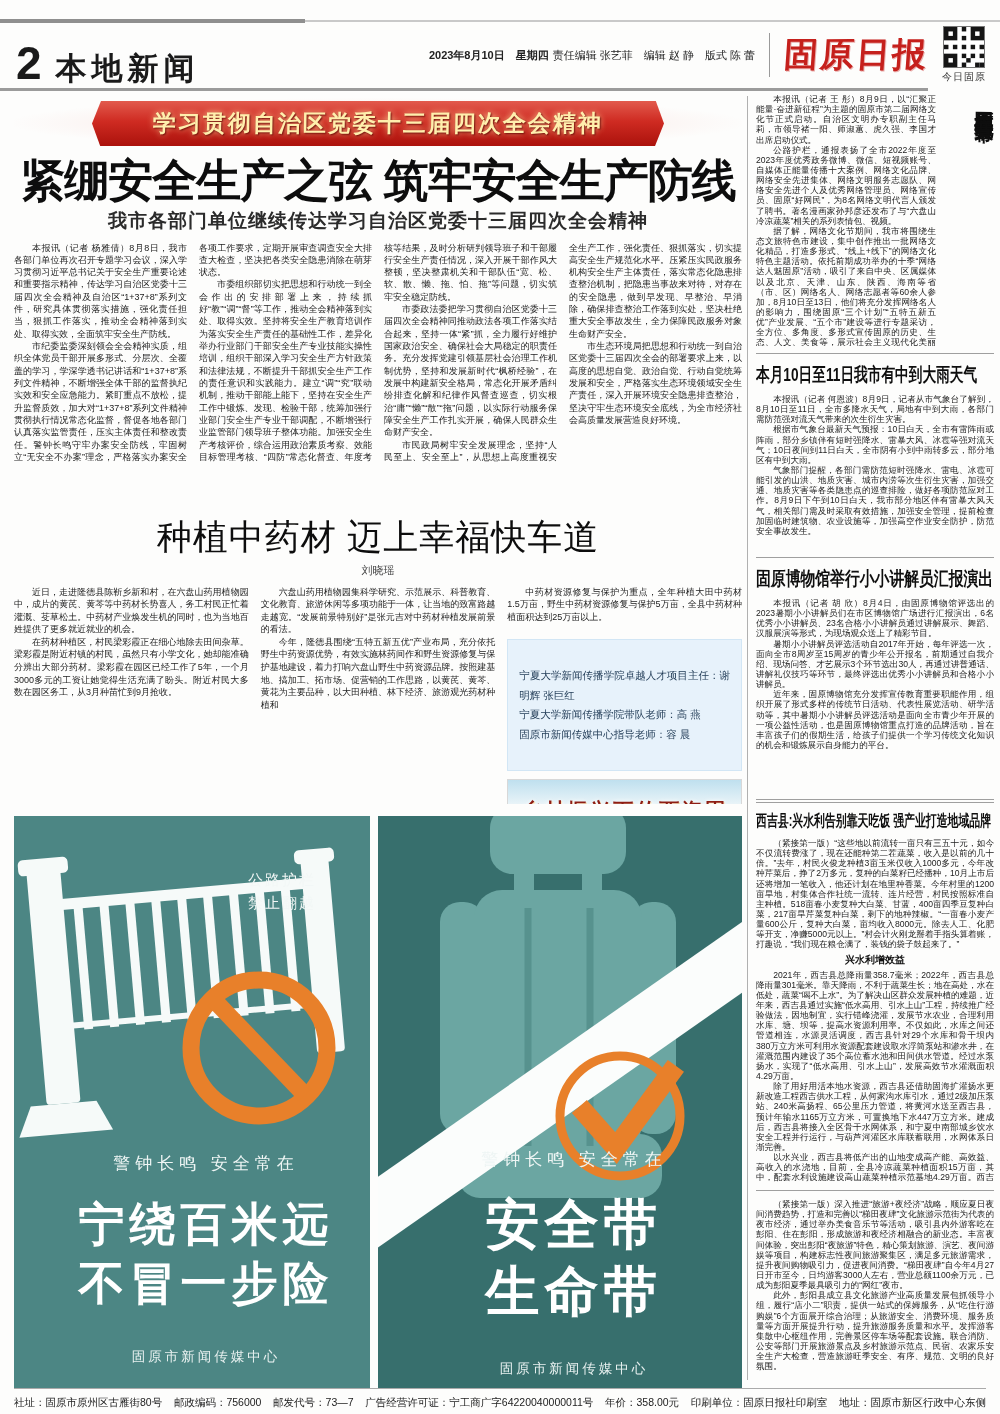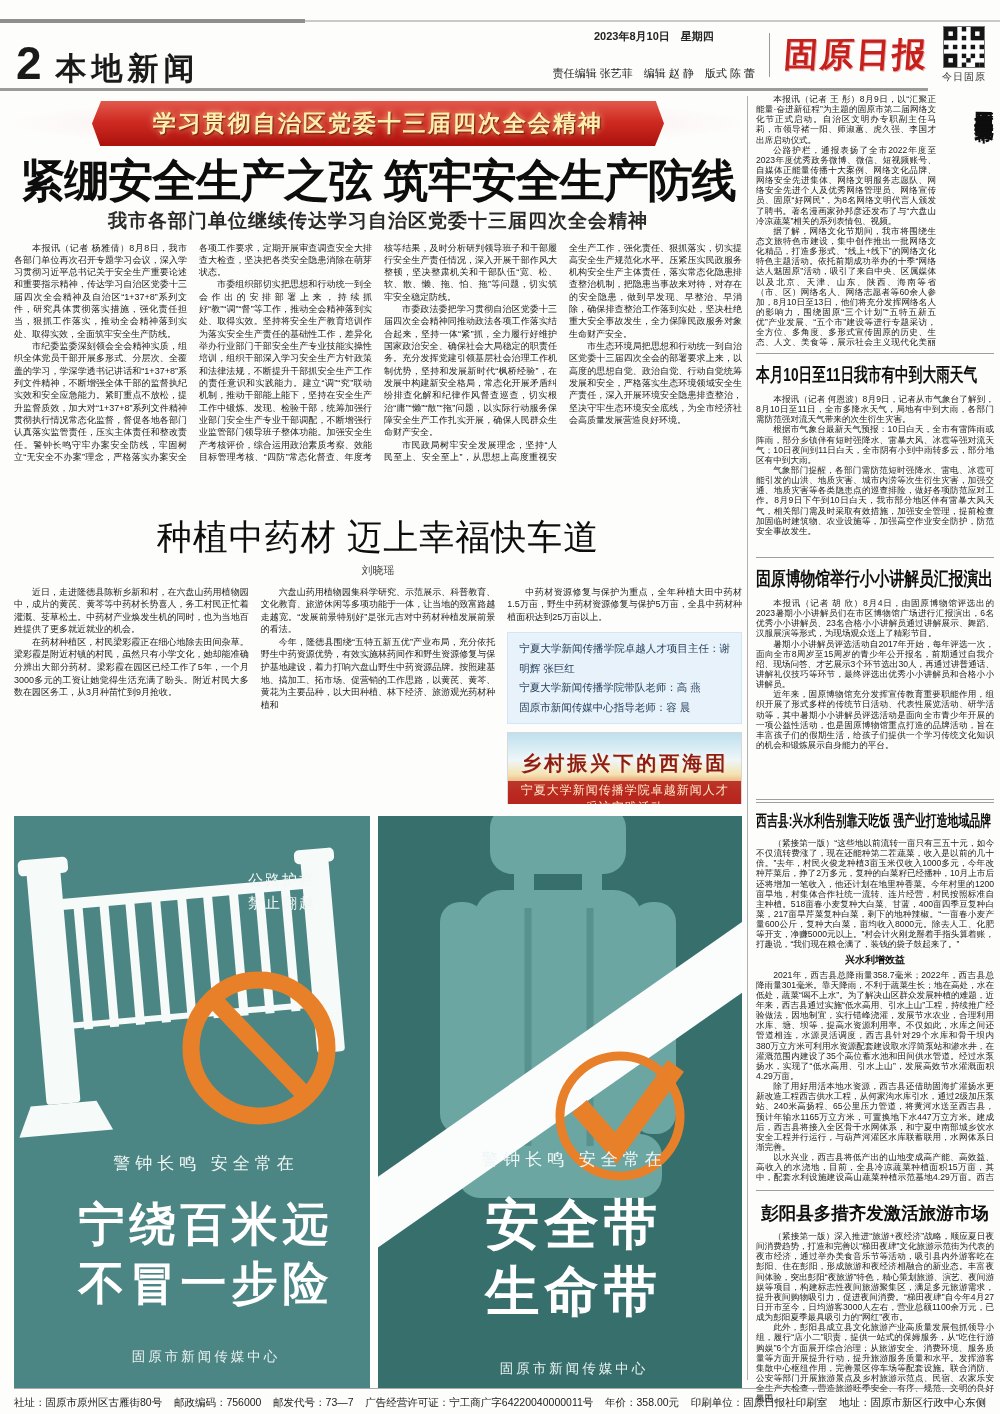--- a/index.html
+++ b/index.html
@@ -8,21 +8,21 @@
         font-family:"Liberation Sans",sans-serif;color:#1a1a1a;overflow:hidden;}
   
   .top-rule{position:absolute;top:20px;left:0;right:0;height:2px;background:#c9c9c9;}
   .top-rule-dark{position:absolute;top:19px;left:0;width:305px;height:4px;background:#8f8f8f;}
   .hdr{position:absolute;top:28px;left:16px;right:14px;height:56px;display:flex;align-items:flex-end;}
   .hdr-left{display:flex;align-items:flex-end;gap:14px;}
   .pageno{font-size:46px;font-weight:900;line-height:.9;}
   .section{font-size:31px;font-weight:900;letter-spacing:5px;line-height:1;}
   .hdr-spacer{flex:1;}
   .hdr-right{display:flex;align-items:center;gap:14px;}
-  .meta{display:flex;flex-direction:column;gap:22px;font-size:11px;color:#222;text-align:center;}
+  .meta{display:flex;gap:4px;font-size:11px;color:#222;}
   .meta .date{font-weight:700;}
   .vline{width:0;height:44px;border-left:1px solid #9a9a9a;}
   .masthead{font-family:"DejaVu Serif",serif;font-weight:bold;font-size:34px;color:#c5201c;
             letter-spacing:2px;transform:skewX(-4deg);text-shadow:1px 1px 0 rgba(197,32,28,.35);}
   .qrbox{display:flex;flex-direction:column;align-items:center;gap:2px;}
   .qr{width:40px;height:40px;background:#fff;border:1px solid #777;}
   .qr svg{display:block;width:100%;height:100%;}
   .qr-caption{font-size:10px;color:#333;letter-spacing:1px;}
   .hdr-rule{position:absolute;top:88px;left:0;right:72px;height:3px;background:#9b9b9b;}
   .divider-v{position:absolute;left:747px;top:96px;height:1284px;border-left:1px solid #b0b0b0;}
@@ -39,21 +39,21 @@
   .lead-headline{margin:8px 0 2px;text-align:center;font-size:45px;font-weight:900;letter-spacing:-1px;color:#0d0d0d;line-height:1.1;}
   .lead-sub{text-align:center;font-size:19px;font-weight:700;color:#2b2b2b;letter-spacing:1px;margin-bottom:8px;}
   .lead-body{height:258px;overflow:hidden;column-count:4;column-gap:12px;
              font-size:9px;line-height:1.37;text-align:justify;color:#222;}
   .lead-body p,.rc-body p,.herb-col p{margin:0;text-indent:2em;}
   
   .herb-headline{margin:14px 0 2px;text-align:center;font-size:35px;font-weight:400;letter-spacing:1px;color:#0d0d0d;}
   .herb-byline{text-align:center;font-size:11px;color:#444;margin-bottom:8px;}
   .herb-body{display:flex;gap:12px;height:218px;overflow:hidden;}
   .herb-col{flex:1;font-size:9px;line-height:1.4;text-align:justify;color:#222;}
-  .credit-box{margin-top:9px;background:#e7f2fb;border:1px solid #d2e6f5;padding:6px 11px;
+  .credit-box{margin-top:16px;background:#e7f2fb;border:1px solid #d2e6f5;padding:26px 11px;
               font-size:10.5px;line-height:1.85;color:#1f3a55;text-indent:0;}
   .credit-box div{text-indent:0;}
   .xh-banner{position:relative;margin-top:8px;height:80px;overflow:hidden;border:1px solid #d8d8d8;
              background:linear-gradient(180deg,#bfe0ef 0%,#eef6f9 34%,#f4e2ae 52%,#e2614a 78%,#a8201c 100%);}
   .xh-banner .ribbon-swoosh{position:absolute;left:-20px;bottom:-28px;width:140%;height:70px;
              background:radial-gradient(ellipse at 30% 100%,#c5281f 0%,#e0543f 45%,rgba(224,84,63,0) 70%);
              transform:rotate(-4deg);}
   .xh-title{position:relative;margin-top:16px;text-align:center;font-family:"DejaVu Serif",serif;font-weight:bold;
             font-size:20px;color:#8e1d14;letter-spacing:3px;text-shadow:0 0 4px #fff,1px 1px 0 #f6d9a0;}
   .xh-sub{position:relative;text-align:center;margin-top:4px;}
@@ -313,21 +313,20 @@
       <div class="rc-body">
           <p>2021年，西吉县总降雨量358.7毫米；2022年，西吉县总降雨量301毫米。靠天降雨，不利于蔬菜生长；地在高处，水在低处，蔬菜“喝不上水”。为了解决山区群众发展种植的难题，近年来，西吉县通过实施“低水高用、引水上山”工程，持续推广经验做法，因地制宜，实行错峰浇灌，发展节水农业，合理利用水库、塘、坝等，提高水资源利用率。不仅如此，水库之间还管道相连，水源灵活调度，西吉县针对29个水库和骨干坝内380万立方米可利用水资源配套建设取水浮筒泵站和渗水井，在灌溉范围内建设了35个高位蓄水池和田间供水管道。经过水泵扬水，实现了“低水高用、引水上山”，发展高效节水灌溉面积4.29万亩。</p>
           <p>除了用好用活本地水资源，西吉县还借助固海扩灌扬水更新改造工程西吉供水工程，从何家沟水库引水，通过2级加压泵站、240米高扬程、65公里压力管道，将黄河水送至西吉县，预计年输水1165万立方米，可置换地下水447万立方米。建成后，西吉县将接入全区骨干水网体系，和宁夏中南部城乡饮水安全工程并行运行，与葫芦河灌区水库联蓄联用，水网体系日渐完善。</p>
           <p>以水兴业，西吉县将低产出的山地变成高产能、高效益、高收入的水浇地，目前，全县冷凉蔬菜种植面积15万亩，其中，配套水利设施建设高山蔬菜种植示范基地4.29万亩。西吉冷凉蔬菜正在告别“靠天吃水”的困境。</p>
         </div>
     </div>
 
     <div class="rc-sep"></div>
 
     <div class="rc-art art-py">
-      <h3 class="rc-title-h t-py">彭阳县多措齐发激活旅游市场</h3>
       <div class="rc-body">
           <p>（紧接第一版）深入推进“旅游+夜经济”战略，顺应夏日夜间消费趋势，打造和完善以“梯田夜肆”文化旅游示范街为代表的夜市经济，通过举办美食音乐节等活动，吸引县内外游客吃在彭阳、住在彭阳，形成旅游和夜经济相融合的新业态。丰富夜间体验，突出彭阳“夜旅游”特色，精心策划旅游、演艺、夜间游娱等项目，构建标志性夜间旅游聚集区，满足多元旅游需求，提升夜间购物吸引力，促进夜间消费。“梯田夜肆”自今年4月27日开市至今，日均游客3000人左右，营业总额1100余万元，已成为彭阳夏季最具吸引力的“网红”夜市。</p>
           <p>此外，彭阳县成立县文化旅游产业高质量发展包抓领导小组，履行“店小二”职责，提供一站式的保姆服务，从“吃住行游购娱”6个方面展开综合治理；从旅游安全、消费环境、服务质量等方面开展提升行动，提升旅游服务质量和水平。发挥游客集散中心枢纽作用，完善景区停车场等配套设施。联合消防、公安等部门开展旅游景点及乡村旅游示范点、民宿、农家乐安全生产大检查，营造旅游旺季安全、有序、规范、文明的良好氛围。</p>
         </div>
     </div>
 
   </div>
 
   <div class="footer">
     <span>社址：固原市原州区古雁街80号</span>

